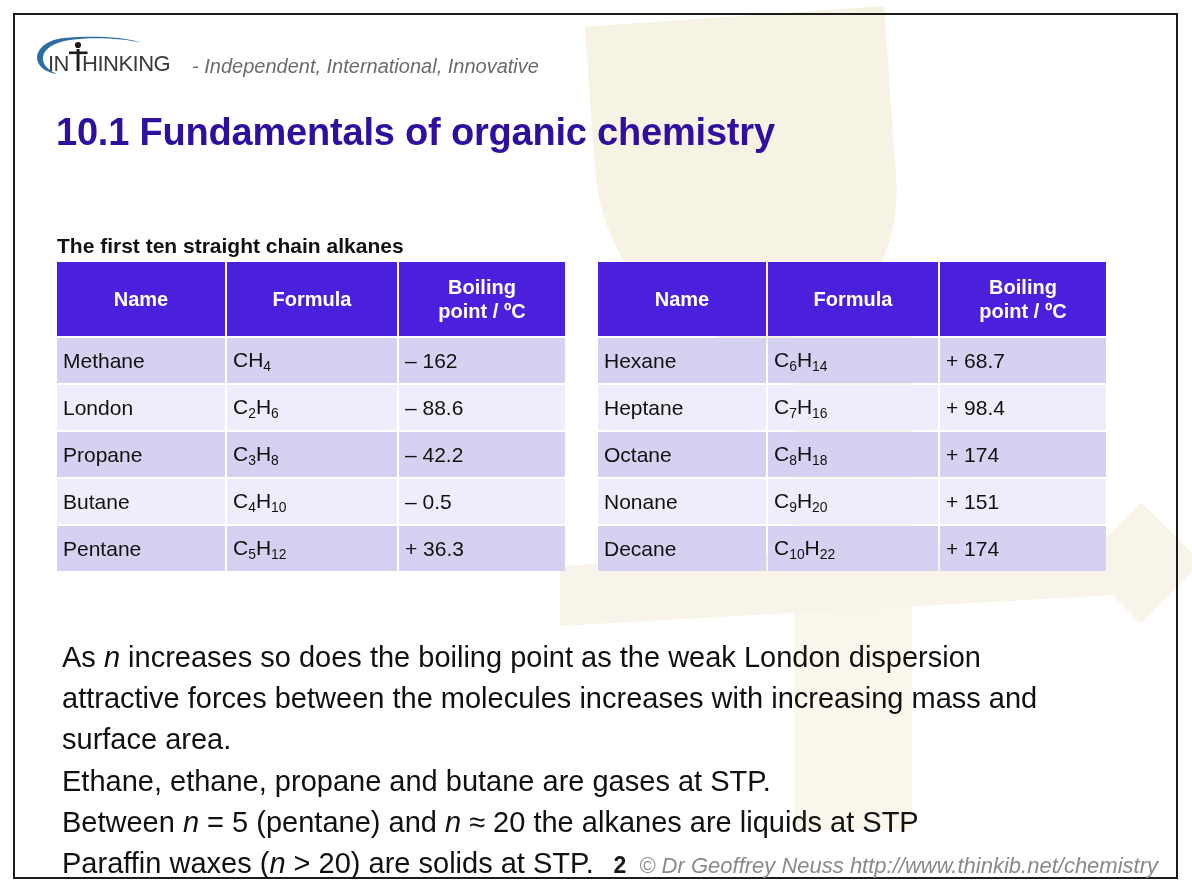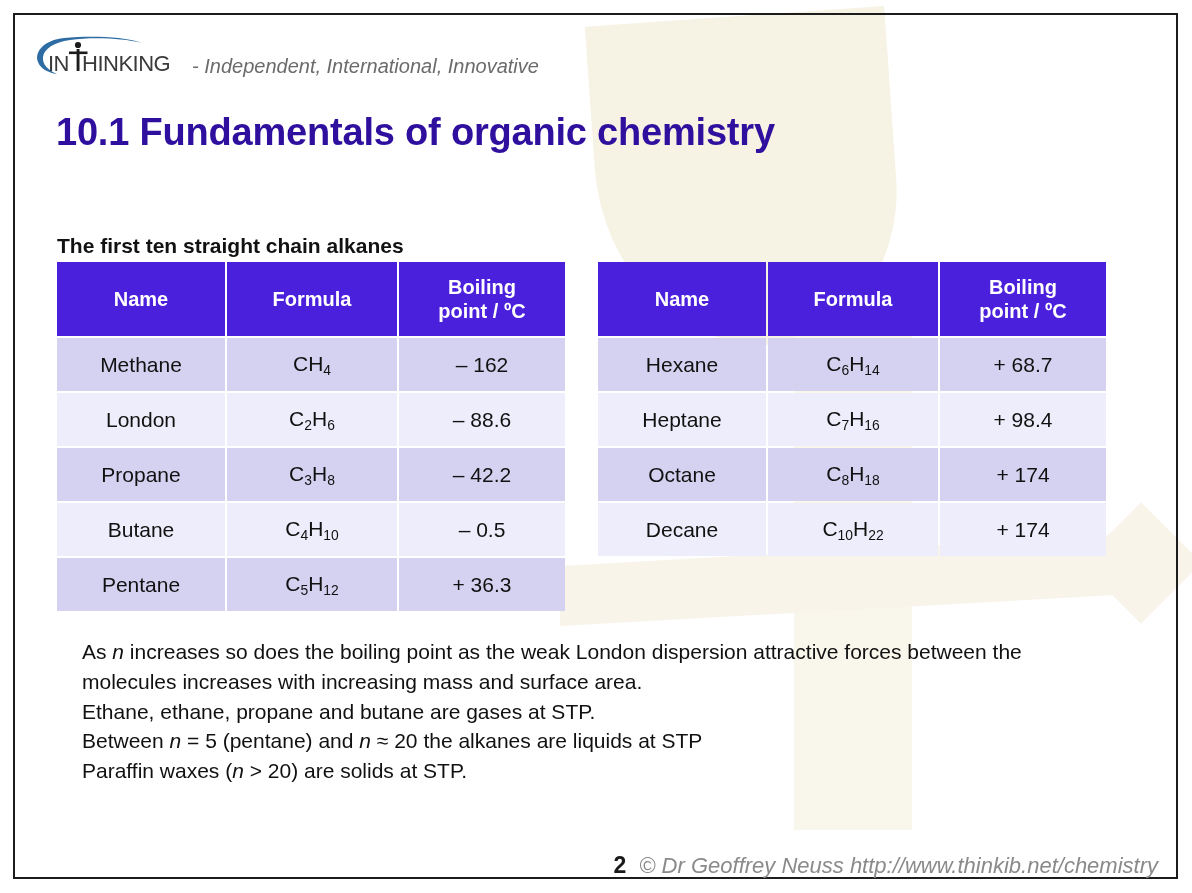--- a/index.html
+++ b/index.html
@@ -134,45 +134,45 @@
     color: #ffffff;
     font-size: 20px;
     font-weight: bold;
     height: 74px;
     padding: 0 4px;
     line-height: 1.22;
     vertical-align: middle;
     text-align: center;
   }
   .tbl td {
-    height: 53px;
+    height: 45px;
     font-size: 21px;
     color: #111111;
-    text-align: center;
+    text-align: left;
     vertical-align: middle;
     padding: 0 6px;
     font-weight: normal;
   }
   .tbl tbody tr:nth-child(odd)  td { background: #d5d1f0; }
   .tbl tbody tr:nth-child(even) td { background: #eeedfb; }
 
   .col-name    { width: 168px; }
   .col-formula { width: 170px; }
   .col-bp      { width: 166px; }
 
   .td-name { text-align: center; }
   sub { font-size: 0.66em; vertical-align: -0.28em; }
 
   
   .body-text {
     position: absolute;
-    left: 82px;
+    left: 62px;
     top: 637px;
     width: 1030px;
-    font-size: 21px;
+    font-size: 29px;
     color: #111111;
     line-height: 1.42;
   }
   .body-text p { margin: 0; }
   .body-text em { font-style: italic; }
 
   
   .footer {
     position: absolute;
     right: 34px;
@@ -293,20 +293,25 @@
         <td class="td-name">Heptane</td>
         <td><span>C</span><sub>7</sub><span>H</span><sub>16</sub></td>
         <td>+ 98.4</td>
       </tr>
       <tr>
         <td class="td-name">Octane</td>
         <td><span>C</span><sub>8</sub><span>H</span><sub>18</sub></td>
         <td>+ 174</td>
       </tr>
       <tr>
+        <td class="td-name">Nonane</td>
+        <td><span>C</span><sub>9</sub><span>H</span><sub>20</sub></td>
+        <td>+ 151</td>
+      </tr>
+      <tr>
         <td class="td-name">Decane</td>
         <td><span>C</span><sub>10</sub><span>H</span><sub>22</sub></td>
         <td>+ 174</td>
       </tr>
     </tbody>
   </table>
 
   <div class="body-text">
     <p><span>As </span><em>n</em><span> increases so does the boiling point as the weak London dispersion attractive forces between the molecules increases with increasing mass and surface area.</span></p>
     <p>Ethane, ethane, propane and butane are gases at STP.</p>

